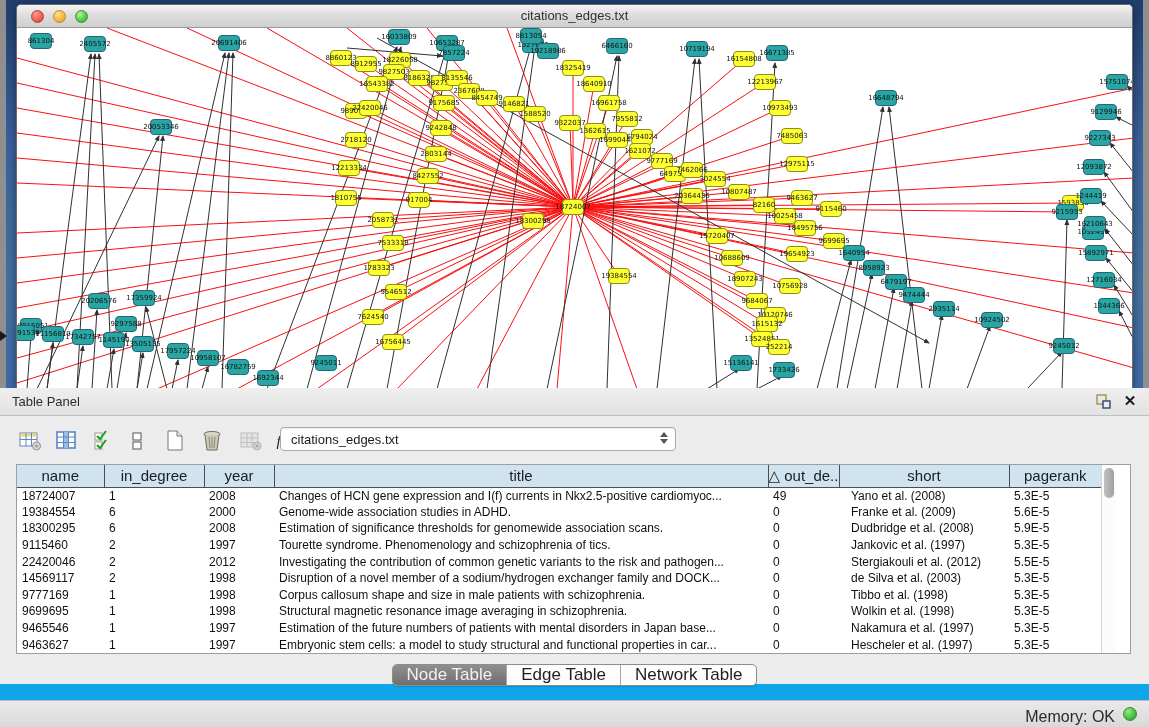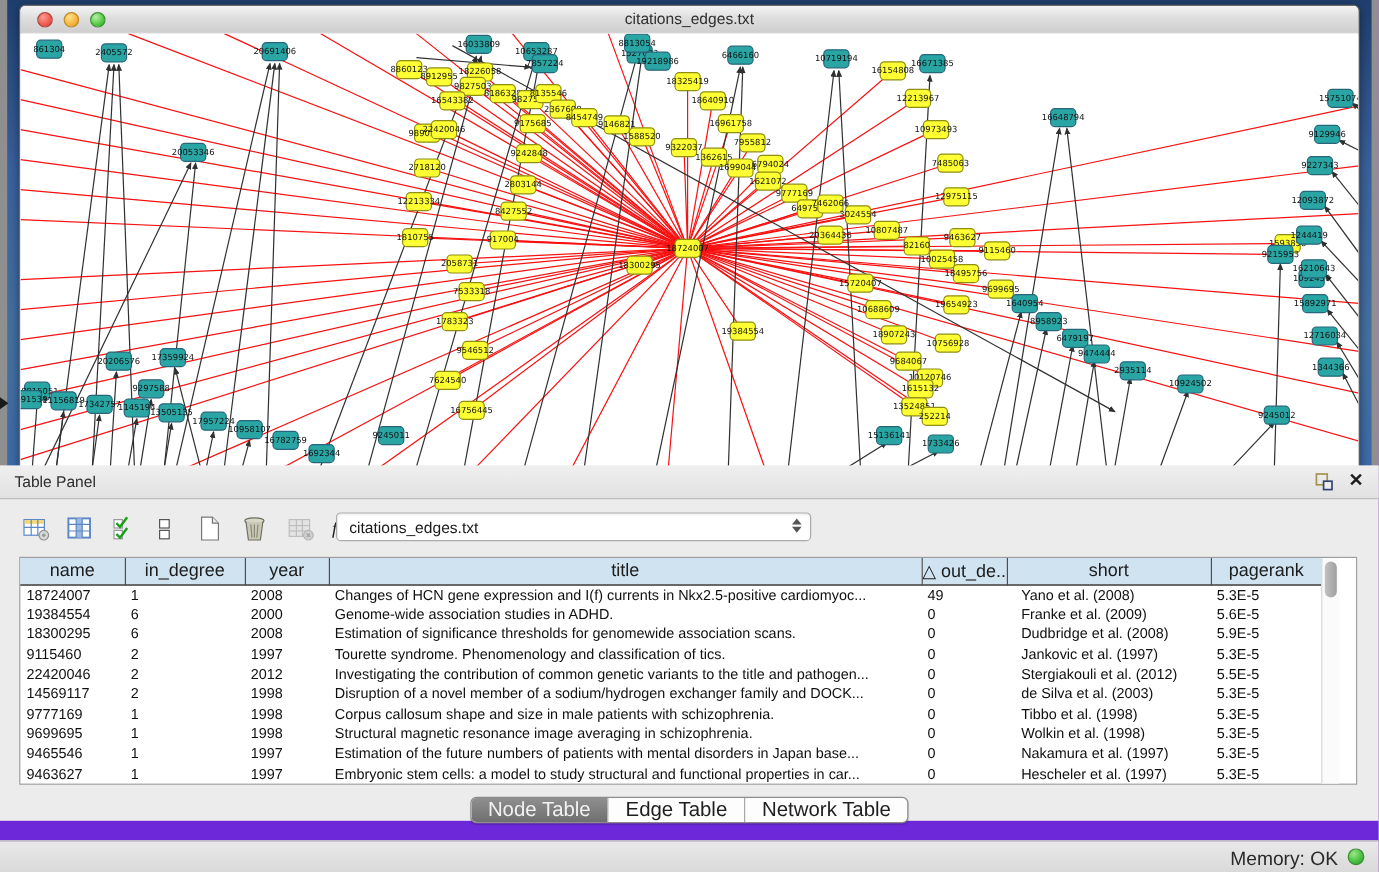--- a/index.html
+++ b/index.html
@@ -1,17 +1,17 @@
 <!DOCTYPE html>
 <html><head>
 <meta charset="utf-8">
 <style>
   * { margin:0; padding:0; box-sizing:border-box; }
   html,body { width:1149px; height:727px; font-family:"Liberation Sans", sans-serif; }
-  .app { position:relative; width:1149px; height:727px; background:#6d28d9; overflow:hidden; }
+  .app { position:relative; width:1149px; height:727px; background:#0ea5e9; overflow:hidden; }
 
   
   .mdi { position:absolute; left:0; top:0; width:1149px; height:404px; background:#8f8f8f; }
   .mdi-blue { position:absolute; left:6px; top:0; width:1137px; height:404px;
               background:linear-gradient(180deg,#203e6d 0%,#3a619c 35%,#44709f 70%,#3c69a8 100%); }
   .mdi-arrow { position:absolute; left:0px; top:331px; width:0; height:0;
                border-top:5px solid transparent; border-bottom:5px solid transparent; border-left:7px solid #1a1a1a; }
 
   
   .net-window { position:absolute; left:16px; top:4px; width:1117px; height:386px;
@@ -645,30 +645,30 @@
                 <td>2008</td>
                 <td>Estimation of significance thresholds for genomewide association scans.</td>
                 <td>0</td>
                 <td>Dudbridge et al. (2008)</td>
                 <td>5.9E-5</td>
               </tr>
               <tr>
                 <td>9115460</td>
                 <td>2</td>
                 <td>1997</td>
-                <td>Tourette syndrome. Phenomenology and classification of tics.</td>
+                <td>Tourette syndrome. Phenomenology and schizophrenia of tics.</td>
                 <td>0</td>
                 <td>Jankovic et al. (1997)</td>
                 <td>5.3E-5</td>
               </tr>
               <tr>
                 <td>22420046</td>
                 <td>2</td>
                 <td>2012</td>
-                <td>Investigating the contribution of common genetic variants to the title and pathogen...</td>
+                <td>Investigating the contribution of common genetic variants to the risk and pathogen...</td>
                 <td>0</td>
                 <td>Stergiakouli et al. (2012)</td>
                 <td>5.5E-5</td>
               </tr>
               <tr>
                 <td>14569117</td>
                 <td>2</td>
                 <td>1998</td>
                 <td>Disruption of a novel member of a sodium/hydrogen exchanger family and DOCK...</td>
                 <td>0</td>

